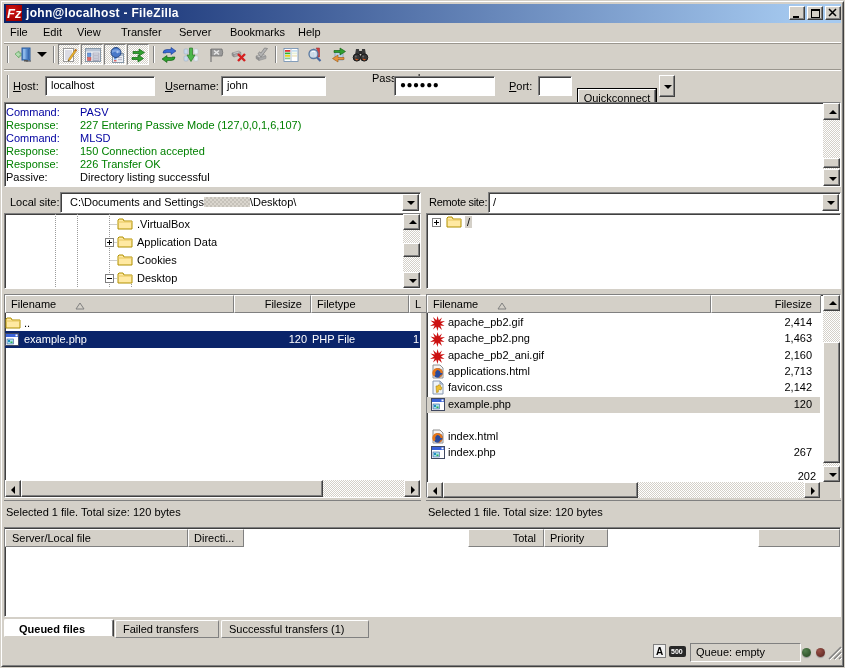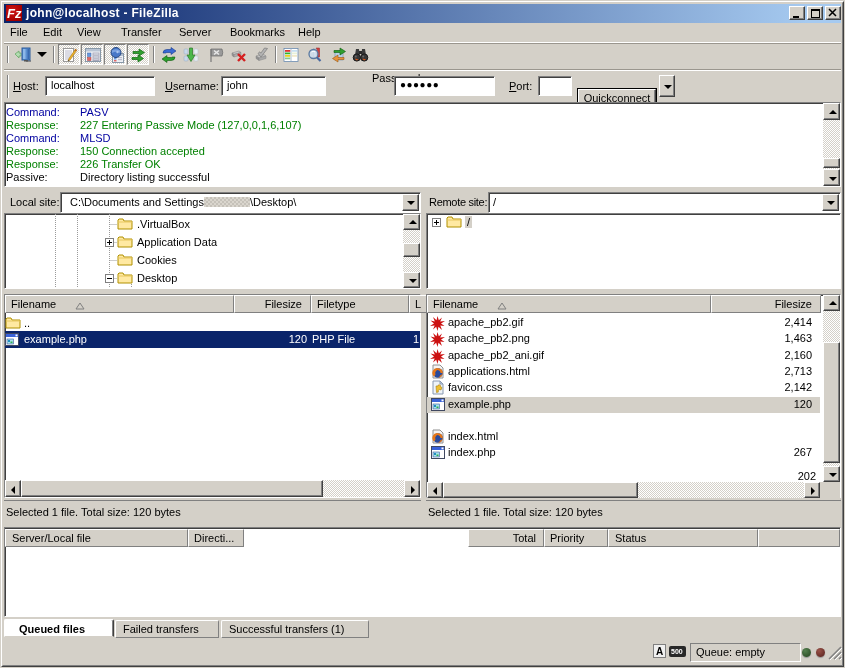--- a/index.html
+++ b/index.html
@@ -510,23 +510,20 @@
       </div>
     <div class="hdrcell" style="left:183px;width:56px;">
         <span class="abs" style="left:5px;top:2px;">Directi...</span>
       </div>
     <div class="hdrcell" style="left:463px;width:76px;">
         <span class="abs" style="right:7px;top:2px;">Total</span>
       </div>
     <div class="hdrcell" style="left:539px;width:64px;">
         <span class="abs" style="left:5px;top:2px;">Priority</span>
       </div>
-    <div class="hdrcell" style="left:603px;width:150px;">
-        <span class="abs" style="left:6px;top:2px;">Status</span>
-      </div>
     <div class="hdrcell" style="left:753px;width:82px;"></div>
   </div>
 </div>
 
 <div class="abs" style="left:4px;top:619px;width:837px;height:18px;background:#d4d0c8;">
   <div class="abs" style="left:0px;top:0px;width:110px;height:18px;background:#fff;border:1px solid;border-color:#fff #404040 #d4d0c8 #fff;box-shadow:inset -1px 0 0 #808080;border-radius:2px 2px 0 0;">
     <span class="abs" style="left:14px;top:3px;font-weight:bold;">Queued files</span>
   </div>
   <div class="abs" style="left:111px;top:1px;width:104px;height:18px;background:#d4d0c8;border:1px solid;border-color:#fff #808080 #808080 #fff;border-radius:2px 2px 0 0;">
     <span class="abs" style="left:7px;top:2px;">Failed transfers</span>

